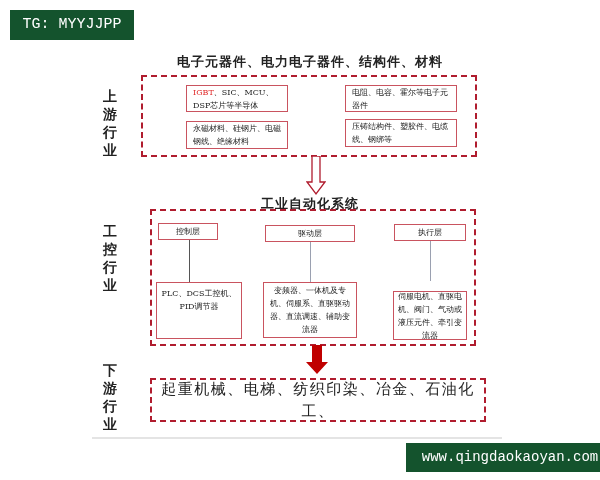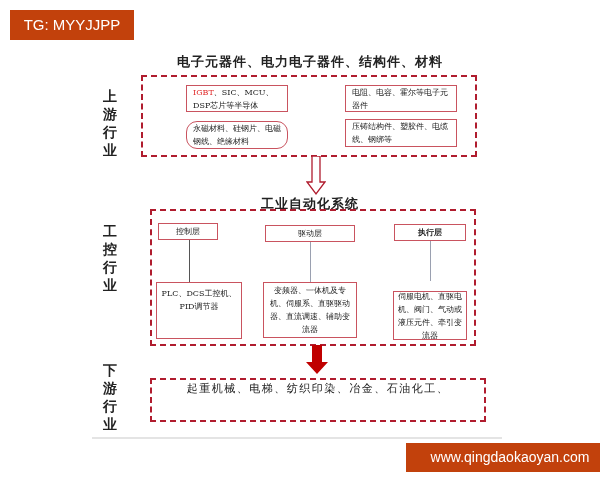--- a/index.html
+++ b/index.html
@@ -1,30 +1,30 @@
 <!DOCTYPE html>
 <html><head>
 <meta charset="utf-8">
 <style>
   html, body { margin:0; padding:0; }
   body { width:600px; height:480px; background:#ffffff; position:relative; overflow:hidden;
          font-family:"DejaVu Serif", serif; color:#222; }
   .abs { position:absolute; }
-  .watermark { background:#c2410c; color:#ffffff; font-family:Liberation Sans, sans-serif; }
+  .watermark { background:#14532d; color:#ffffff; font-family:Liberation Mono, monospace; }
   .wm-top { left:10px; top:10px; width:124px; height:30px; font-size:15px; line-height:30px; text-align:center; }
   .wm-bottom { left:382px; top:443px; width:208px; height:29px; font-size:14px; line-height:29px; text-align:center;margin-left:24px; }
   .heading { font-weight:bold; font-size:13px; letter-spacing:1px; white-space:nowrap; text-align:center; }
   .side-label { font-weight:bold; font-size:14px; line-height:18px; width:18px; text-align:center; }
   .dash-box { border:2px dashed #b01c2e; box-sizing:border-box; }
   .box { border:1.5px solid #c9535f; background:#fff; box-sizing:border-box; font-size:8px; line-height:13px;
          display:flex; align-items:center; justify-content:center; text-align:center; padding:4px 4px; }
   .box.left { justify-content:flex-start; text-align:left; padding-left:6px; }
   .vline { background:#9aa0b0; width:1px; }
   .hl { color:#e02a2a; }
-  .downstream-text { font-size:11px; line-height:22px; letter-spacing:1.5px; text-align:center; }
+  .downstream-text { font-size:15px; line-height:22px; letter-spacing:1.5px; text-align:center; }
   .divider { background:#e4e4e4; height:2px; }
 </style>
 </head>
 <body>
 
 <div class="abs watermark wm-top">TG: MYYJJPP</div>
 
 <div class="abs side-label" style="left:101px;top:87px;">
   <div>上</div>
   <div>游</div>
@@ -35,21 +35,21 @@
 <div class="abs heading" style="left:140px;top:53px;width:340px;">电子元器件、电力电子器件、结构件、材料</div>
 
 <div class="abs dash-box" style="left:141px;top:75px;width:336px;height:82px;"></div>
 
 <div class="abs box left" style="left:186px;top:85px;width:102px;height:27px;">
   <span><span class="hl">IGBT</span><span>、SIC、MCU、DSP芯片等半导体</span></span>
 </div>
 <div class="abs box left" style="left:345px;top:85px;width:112px;height:27px;">
   <span>电阻、电容、霍尔等电子元器件</span>
 </div>
-<div class="abs box left" style="left:186px;top:121px;width:102px;height:28px;border-radius:11px;">
+<div class="abs box left" style="left:186px;top:121px;width:102px;height:28px;">
   <span>永磁材料、硅钢片、电磁钢线、绝缘材料</span>
 </div>
 <div class="abs box left" style="left:345px;top:119px;width:112px;height:28px;">
   <span>压铸结构件、塑胶件、电缆线、钢绑等</span>
 </div>
 
 <svg class="abs" style="left:306px;top:156px;" width="20" height="40">
   <path d="M6 0 L14 0 L14 26 L19 26 L10 38 L1 26 L6 26 Z" fill="#ffffff" stroke="#b01c2e" stroke-width="1.3"></path>
 </svg>
 
@@ -73,21 +73,21 @@
 </div>
 
 <div class="abs box" style="left:265px;top:225px;width:90px;height:17px;">
   <span>驱动层</span>
 </div>
 <div class="abs vline" style="left:310px;top:242px;height:40px;"></div>
 <div class="abs box" style="left:263px;top:282px;width:94px;height:56px;">
   <span>变频器、一体机及专机、伺服系、直驱驱动器、直流调速、辅助变流器</span>
 </div>
 
-<div class="abs box" style="left:394px;top:224px;width:72px;height:17px;font-weight:bold;">
+<div class="abs box" style="left:394px;top:224px;width:72px;height:17px;">
   <span>执行层</span>
 </div>
 <div class="abs vline" style="left:430px;top:241px;height:40px;"></div>
 <div class="abs box" style="left:393px;top:291px;width:74px;height:49px;">
   <span>伺服电机、直驱电机、阀门、气动或液压元件、牵引变流器</span>
 </div>
 
 <svg class="abs" style="left:306px;top:345px;" width="22" height="30">
   <path d="M6 0 L16 0 L16 17 L22 17 L11 29 L0 17 L6 17 Z" fill="#c00000"></path>
 </svg>

